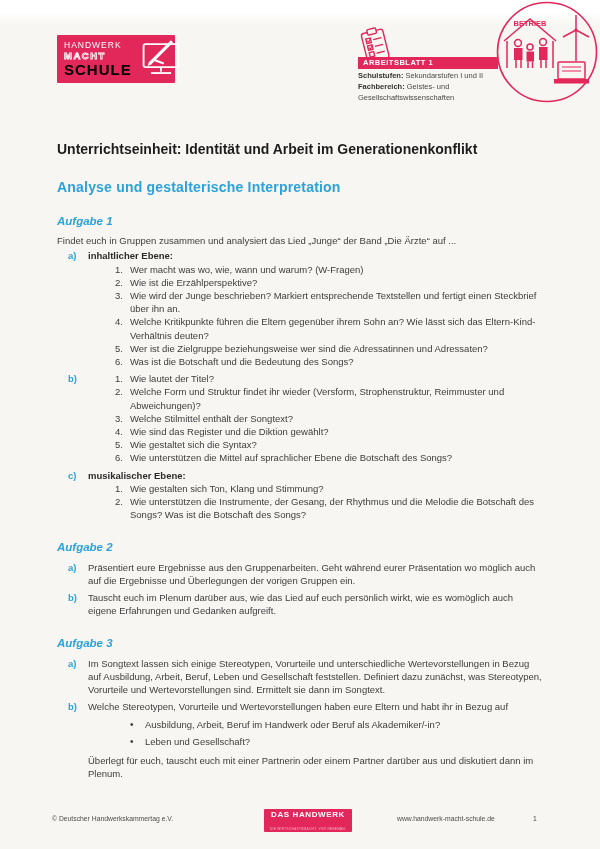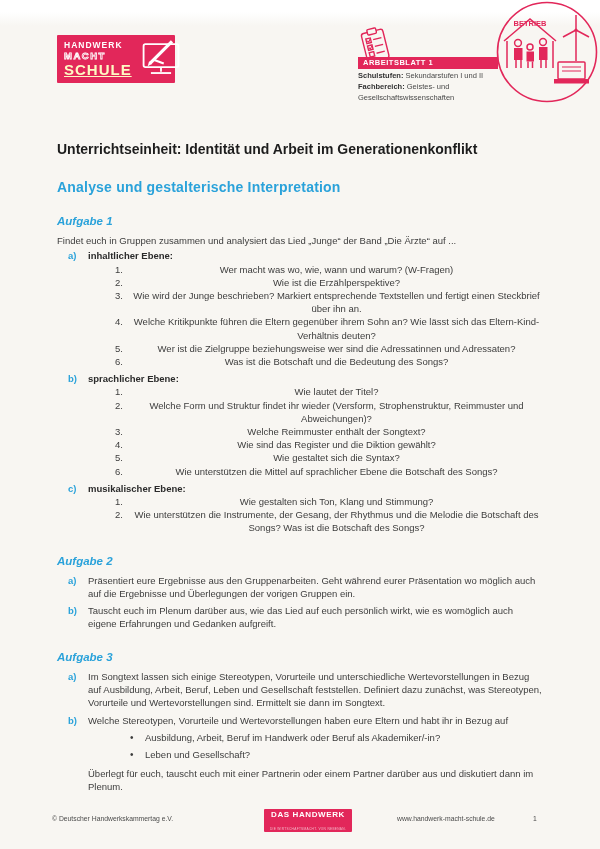--- a/index.html
+++ b/index.html
@@ -13,23 +13,23 @@
     background:linear-gradient(#ffffff 0px,#ffffff 12px,#f8f6f2 26px,#f8f6f2 100%);
     color:#3d3d3d;
   }
   
   .logo-box{
     position:absolute;left:57px;top:35px;width:118px;height:48px;
     background:#e2275a;display:flex;align-items:center;gap:7px;
     padding:0 7px;box-sizing:border-box;border-radius:1px;
   }
   .logo-text{display:flex;flex-direction:column;line-height:1;}
-  .logo-l1{color:#fff;font-weight:bold;font-size:8.5px;letter-spacing:1px;}
+  .logo-l1{color:#fff;font-weight:normal;font-size:8.5px;letter-spacing:1px;}
   .logo-l2{font-weight:bold;font-size:9.5px;letter-spacing:1.5px;color:transparent;-webkit-text-stroke:0.8px #ffffff;margin-top:1.5px;}
-  .logo-l3{color:#fef9c3;font-weight:bold;font-size:15px;letter-spacing:1px;margin-top:1.5px;text-decoration:underline;}
+  .logo-l3{color:#000000;font-weight:bold;font-size:15px;letter-spacing:1px;margin-top:1.5px;}
   .logo-icon{flex:0 0 auto;}
   .clipboard{position:absolute;left:362px;top:27px;transform:rotate(-14deg);}
   .ab-banner{
     position:absolute;left:358px;top:57px;width:140px;height:11.5px;
     background:#e2275a;color:#fff;font-weight:bold;font-size:7.5px;
     line-height:11.5px;padding-left:5px;box-sizing:border-box;letter-spacing:.5px;
     z-index:3;
   }
   .meta{
     position:absolute;left:358px;top:70px;width:172px;
@@ -53,21 +53,21 @@
   }
   .task{font-size:9.5px;line-height:13.2px;}
   .intro{margin:0 0 2px 0;}
   .letter-row{display:flex;margin-left:11px;margin-top:2px;}
   .letter-row + .letter-row{margin-top:4px;}
   .letter{flex:0 0 20px;color:#2aa2da;font-weight:bold;}
   .letter-body{flex:1;min-width:0;}
   .letter-label{font-weight:bold;color:#2b2b2b;display:block;}
   .q-row{display:flex;}
   .q-num{flex:0 0 15px;margin-left:27px;}
-  .q-text{flex:1;min-width:0;text-align:center;}
+  .q-text{flex:1;min-width:0;}
   .bullet-row{display:flex;margin-left:42px;margin-top:4px;margin-bottom:4px;}
   .bullet-dot{flex:0 0 15px;font-size:10px;}
   .bullet-text{flex:1;min-width:0;}
   .outro{margin-top:6px;}
   
   .footer{position:absolute;left:0;top:806px;width:600px;height:36px;font-size:6.8px;color:#4c4c4c;}
   .f-copy{position:absolute;left:52px;top:9px;}
   .f-logo{
     position:absolute;left:264px;top:3px;width:88px;height:23px;background:#e2275a;
     display:flex;flex-direction:column;align-items:center;justify-content:center;border-radius:1px;gap:8px;
@@ -197,32 +197,31 @@
               </div>
               <div class="q-row">
                 <span class="q-num">6.</span>
                 <div class="q-text">Was ist die Botschaft und die Bedeutung des Songs?</div>
               </div>
             </div>
           </div>
           <div class="letter-row">
             <span class="letter">b)</span>
             <div class="letter-body">
-              <span class="letter-label">sprachlicher Ebene:</span>
               <div class="q-row">
                 <span class="q-num">1.</span>
                 <div class="q-text">Wie lautet der Titel?</div>
               </div>
               <div class="q-row">
                 <span class="q-num">2.</span>
                 <div class="q-text">Welche Form und Struktur findet ihr wieder (Versform, Strophenstruktur, Reimmuster und Abweichungen)?</div>
               </div>
               <div class="q-row">
                 <span class="q-num">3.</span>
-                <div class="q-text">Welche Reimmuster enthält der Songtext?</div>
+                <div class="q-text">Welche Stilmittel enthält der Songtext?</div>
               </div>
               <div class="q-row">
                 <span class="q-num">4.</span>
                 <div class="q-text">Wie sind das Register und die Diktion gewählt?</div>
               </div>
               <div class="q-row">
                 <span class="q-num">5.</span>
                 <div class="q-text">Wie gestaltet sich die Syntax?</div>
               </div>
               <div class="q-row">

